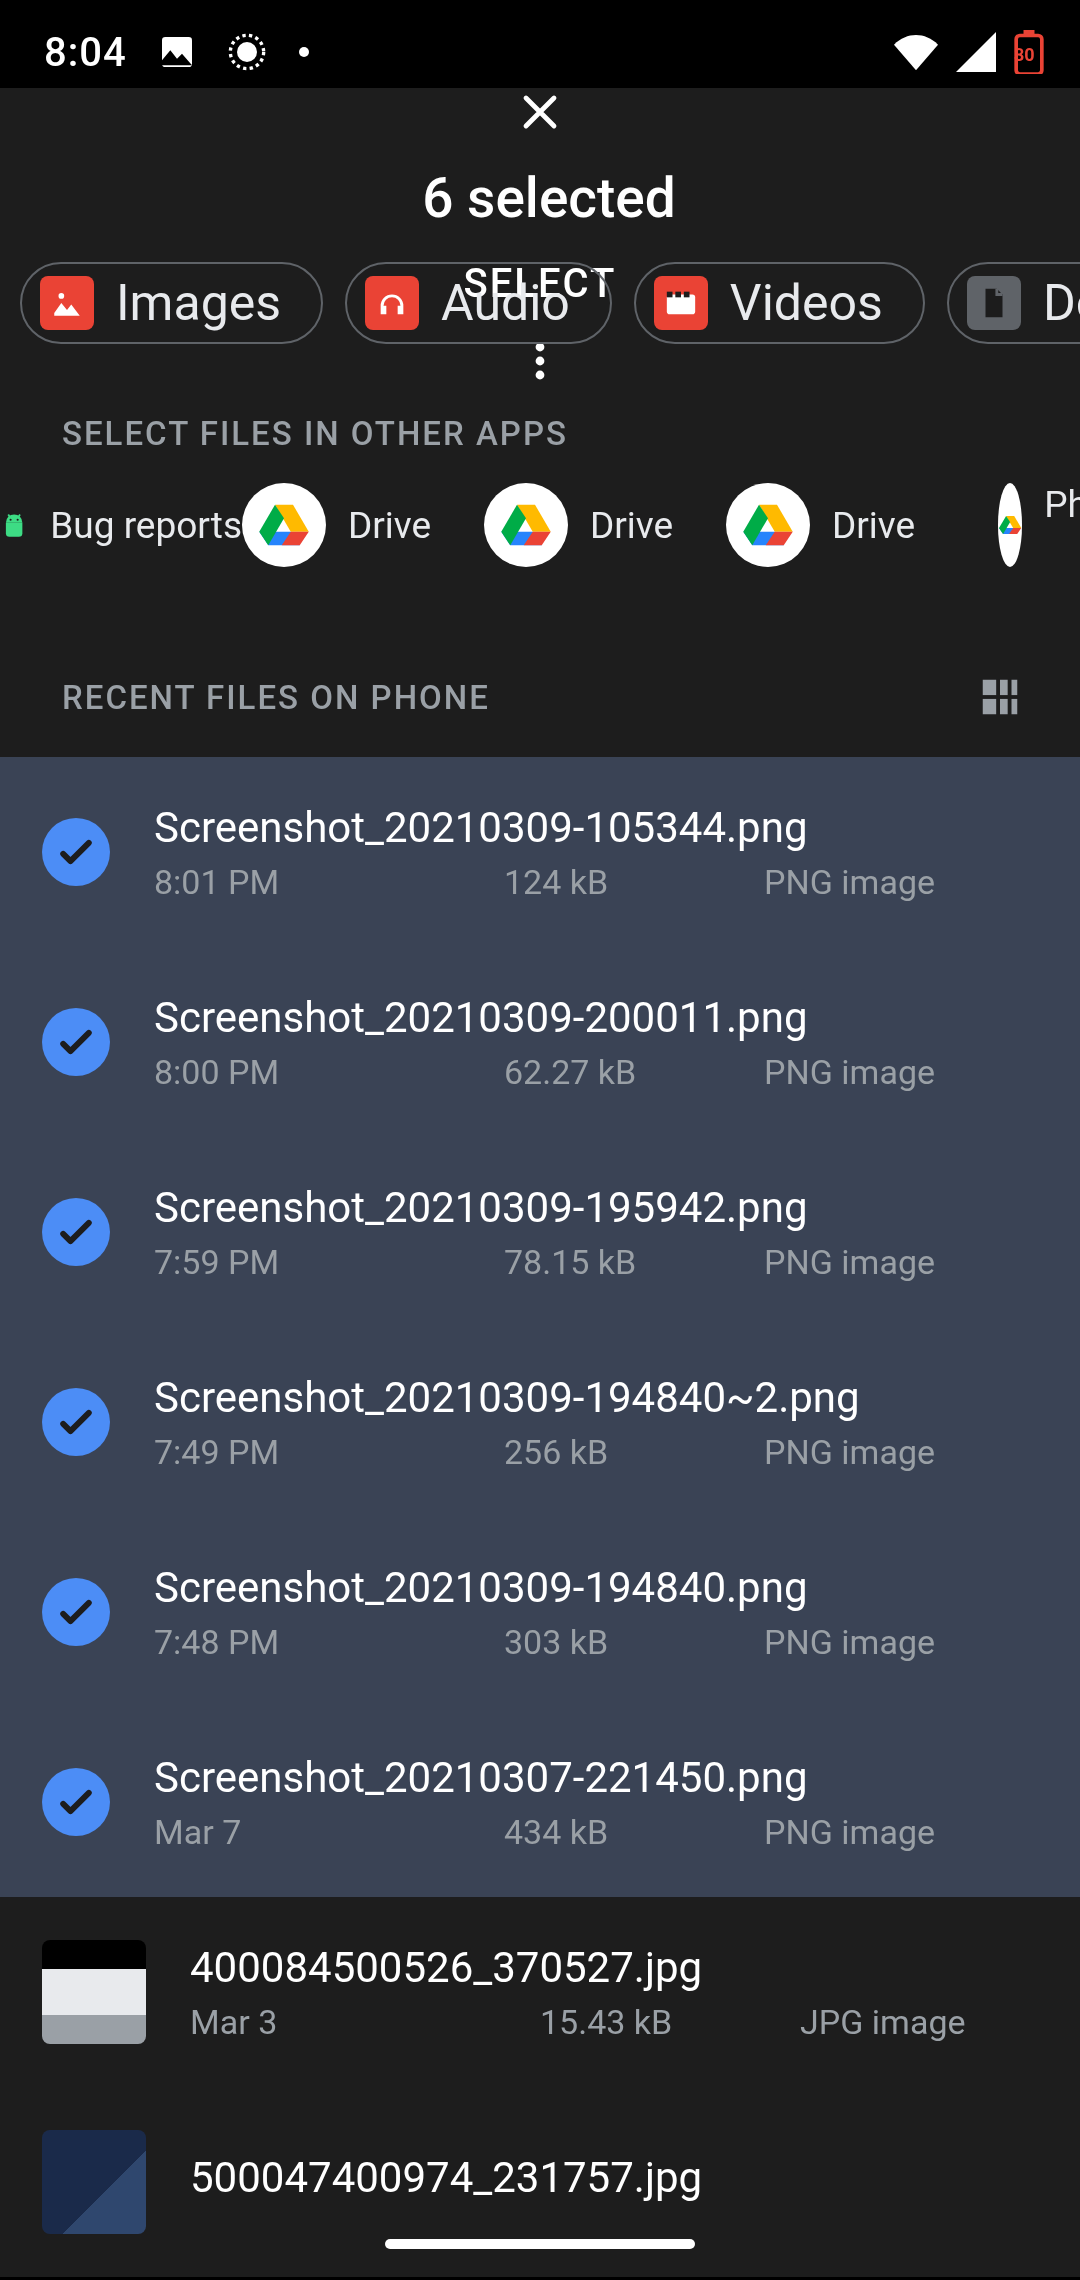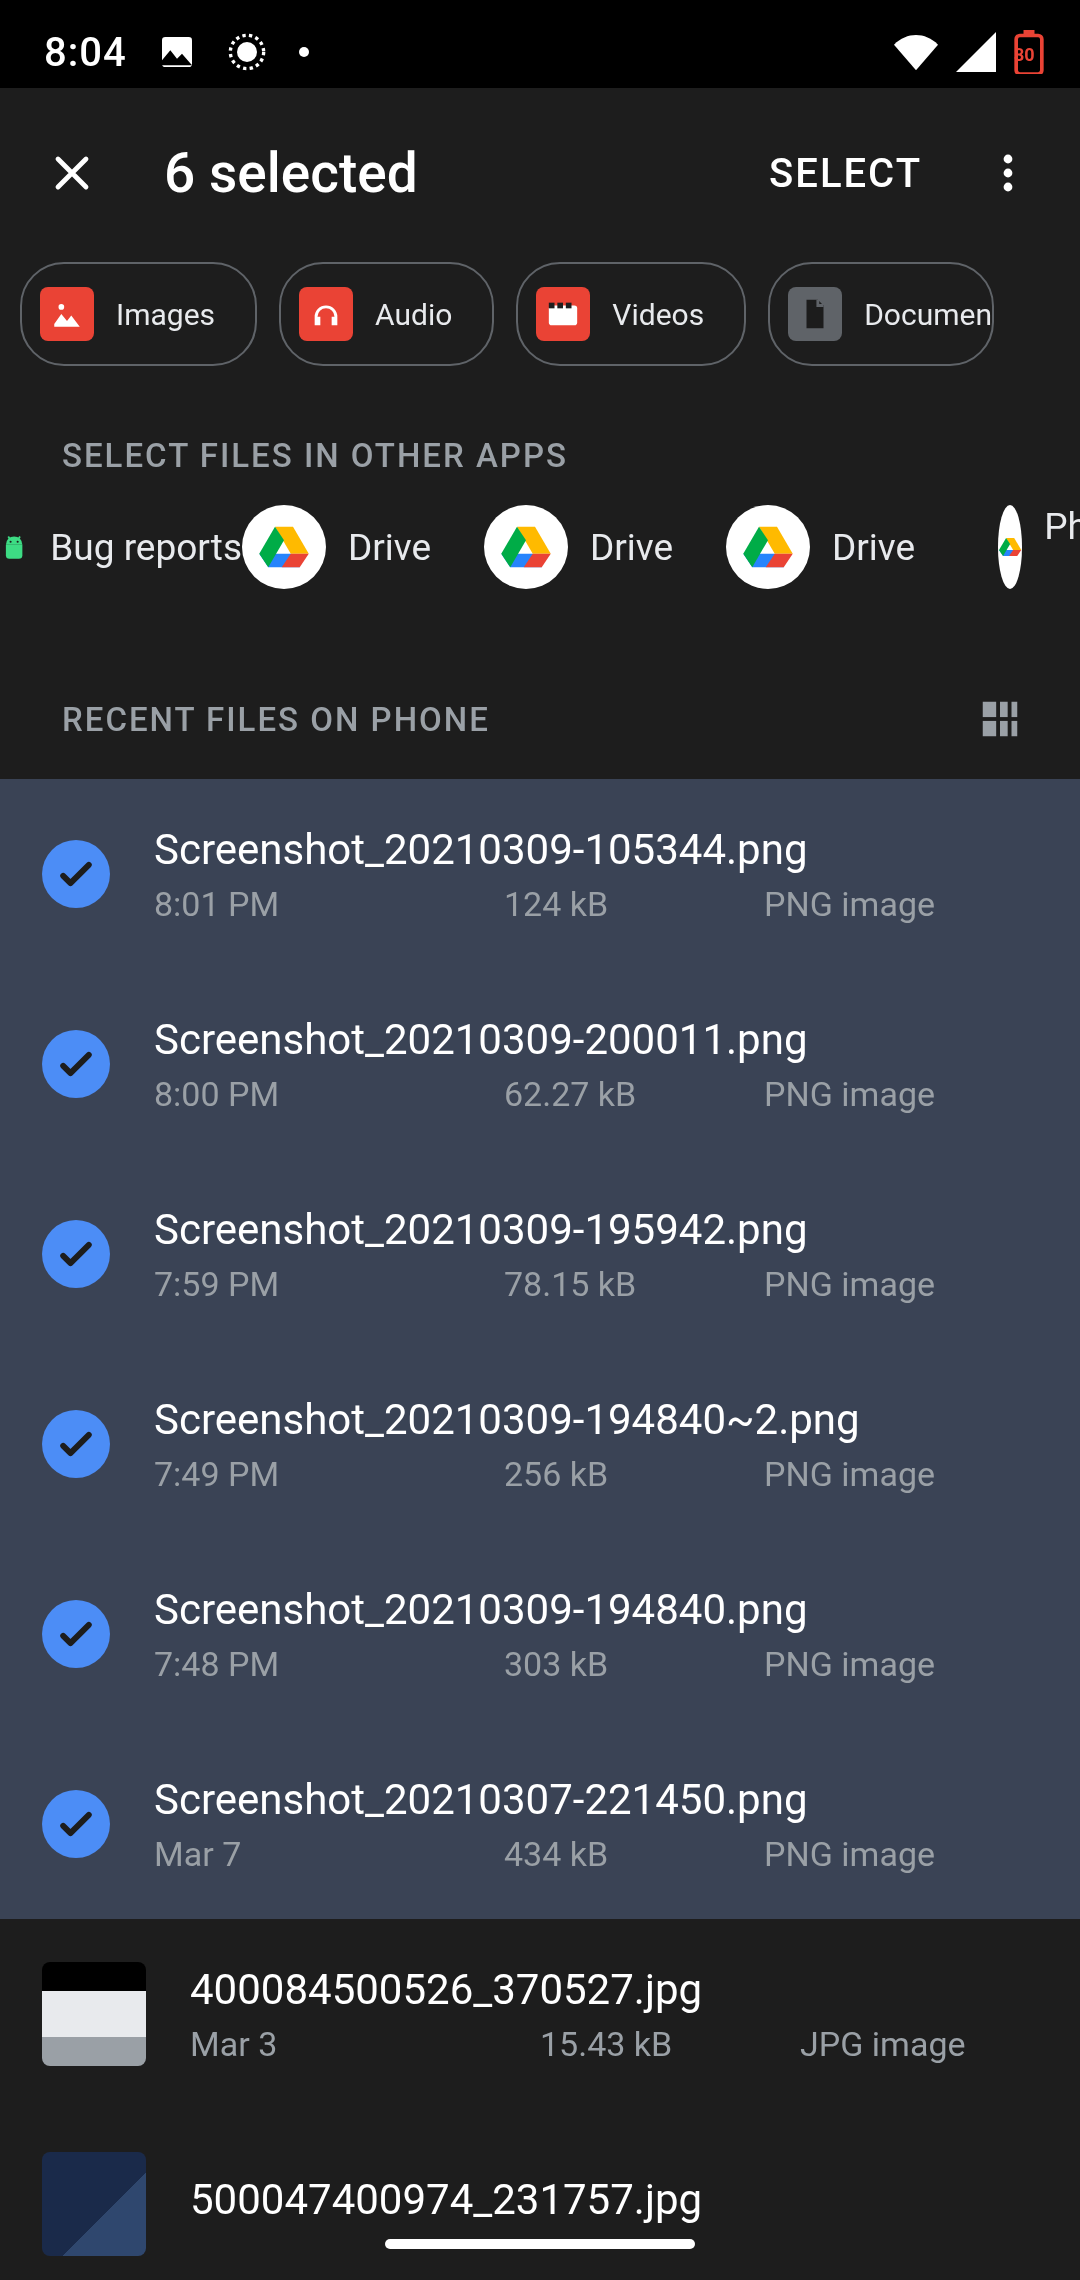--- a/index.html
+++ b/index.html
@@ -6,28 +6,28 @@
   html, body { width: 1080px; height: 2280px; background: #000; color: #e8eaed; overflow: hidden; }
   .screen { width: 1080px; height: 2280px; position: relative; background: #000; }
 
   
   .status-bar { height: 88px; display: flex; align-items: center; justify-content: space-between; padding: 16px 36px 0 44px; }
   .status-left { display: flex; align-items: center; gap: 30px; }
   .clock { font-size: 40px; font-weight: 500; color: #fff; letter-spacing: 1px; }
   .status-right { display: flex; align-items: center; gap: 18px; }
 
   
-  .app-bar { height: 170px; display: flex; align-items: center; padding: 0 28px; background: #1d1d1d; gap: 30px; }
+  .app-bar { height: 170px; display: flex; align-items: center; padding: 0 28px; background: #1d1d1d; gap: 30px; flex-direction: column; }
   .app-bar .title { flex: 1; font-size: 55px; font-weight: 500; color: #fff; padding-left: 18px; }
   .icon-btn { width: 88px; height: 88px; display: flex; align-items: center; justify-content: center; border-radius: 50%; cursor: pointer; }
   .select-btn { font-size: 40px; font-weight: 500; color: #fff; letter-spacing: 2px; padding: 0 12px; cursor: pointer; }
 
   
   .chips { display: flex; gap: 22px; padding: 4px 20px 26px 20px; background: #1d1d1d; overflow: hidden; white-space: nowrap; }
-  .chip { display: inline-flex; align-items: center; gap: 22px; height: 104px; padding: 0 40px 0 18px; border: 2px solid #5f6368; border-radius: 44px; color: #e8eaed; font-size: 30px; cursor: pointer; }
+  .chip { display: inline-flex; align-items: center; gap: 22px; height: 82px; padding: 0 40px 0 18px; border: 2px solid #5f6368; border-radius: 44px; color: #e8eaed; font-size: 50px; cursor: pointer; }
   .chip.partial { padding-right: 0; }
   .chip-icon { width: 54px; height: 54px; border-radius: 8px; display: flex; align-items: center; justify-content: center; }
   .chip-icon.red { background: #ea4335; }
   .chip-icon.grey { background: #5f6368; }
 
   
   .section-title { font-size: 33px; letter-spacing: 2px; color: #9aa0a6; font-weight: 500; padding: 44px 62px 30px; background: #1d1d1d; }
   .section-title.recent { display: flex; align-items: center; justify-content: space-between; padding-right: 50px; padding-top: 60px; padding-bottom: 30px; }
 
   

